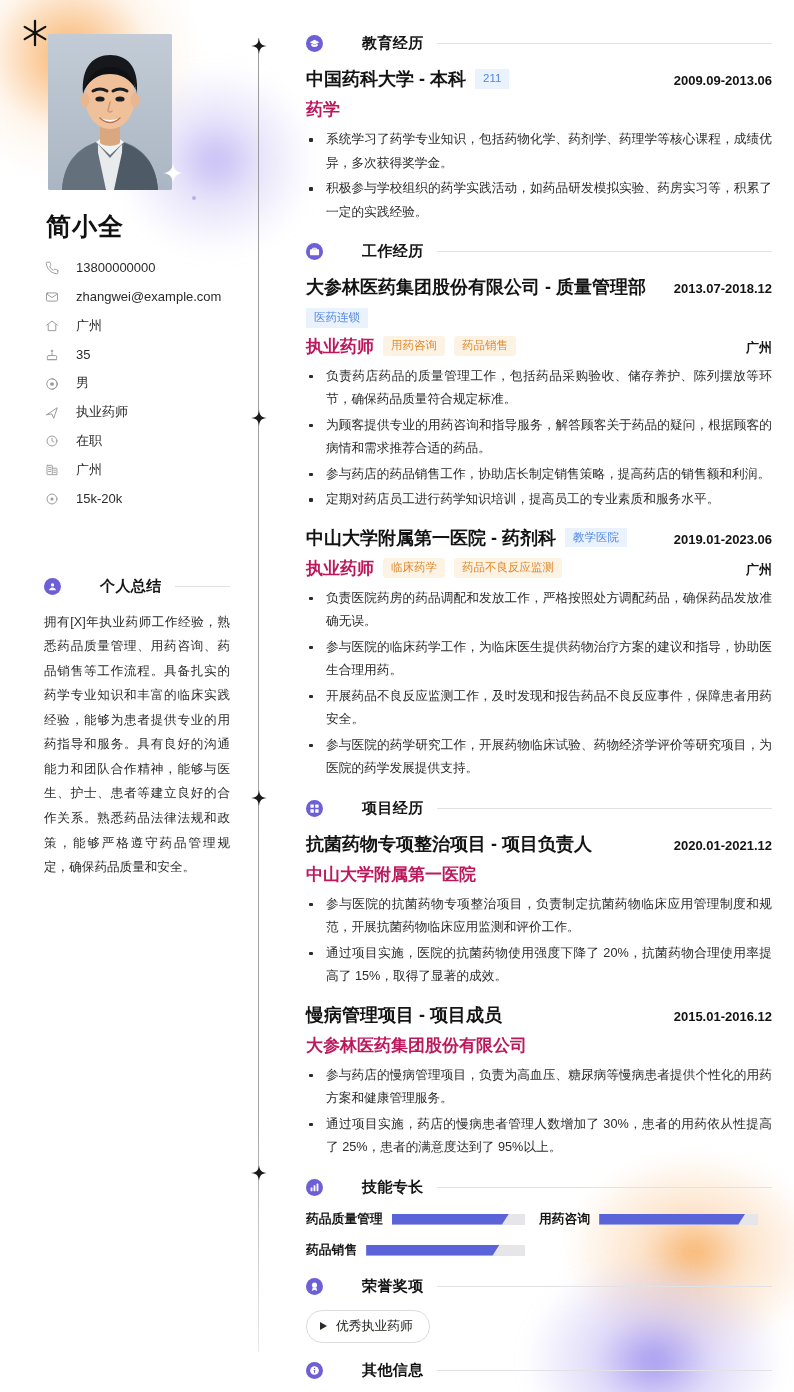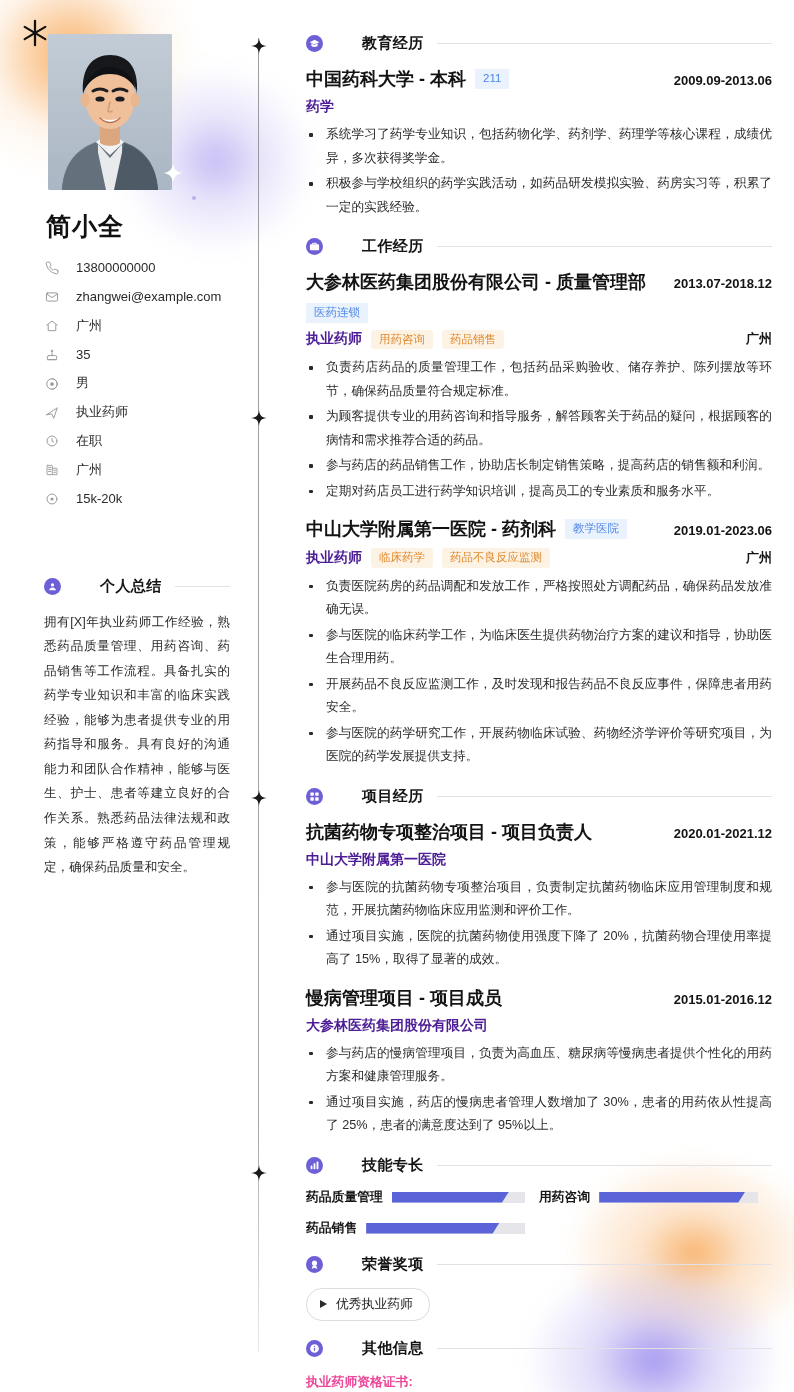--- a/index.html
+++ b/index.html
@@ -242,23 +242,23 @@
     flex: 0 0 auto;
   }
   .entry-loc {
     font-size: 13px;
     font-weight: 700;
     color: #131313;
     white-space: nowrap;
     flex: 0 0 auto;
   }
   .entry-sub {
-    font-size: 14px;
+    font-size: 17px;
     font-weight: 700;
-    color: #4c1d95;
+    color: #be185d;
     margin-bottom: 7px;
   }
 
   .tag-blue {
     display: inline-block;
     font-size: 11.5px;
     color: #4f87e8;
     background: #eaf2fd;
     padding: 2px 8px;
     border-radius: 0;

